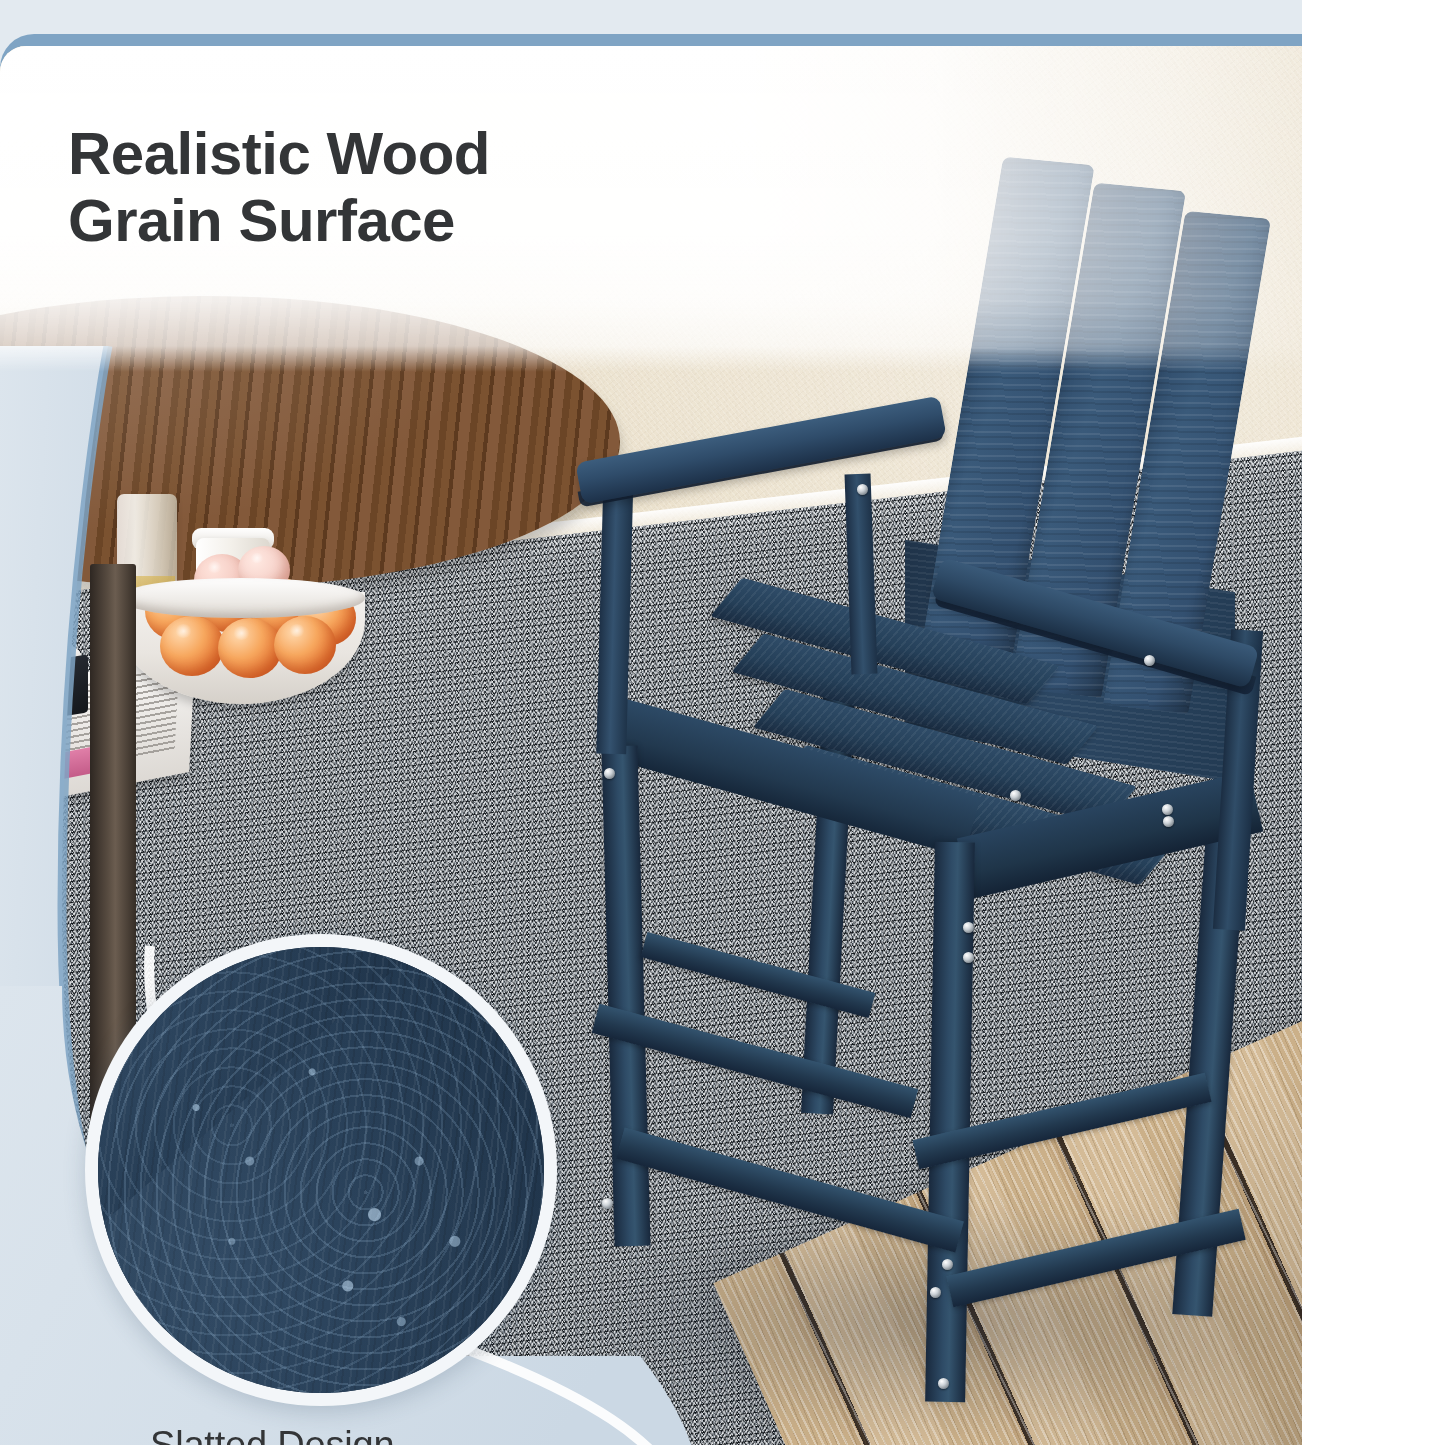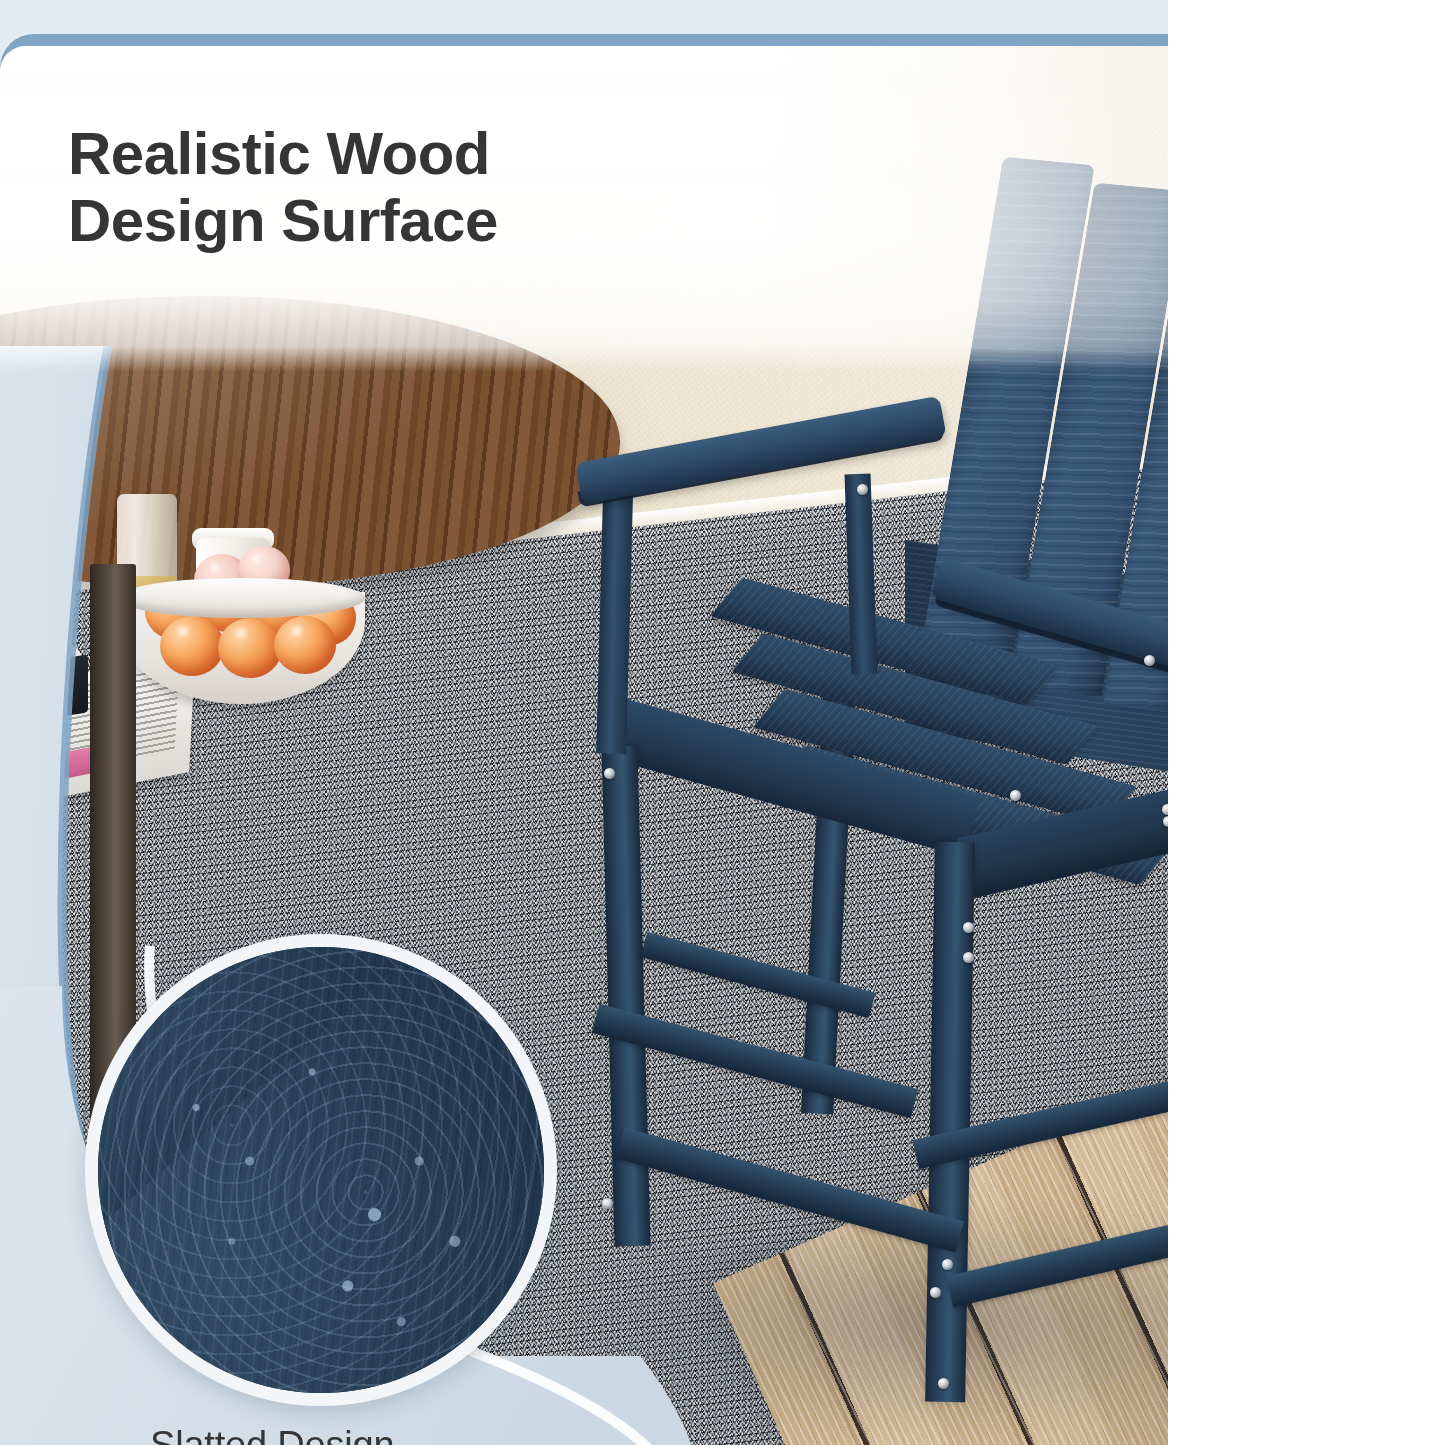--- a/index.html
+++ b/index.html
@@ -8,21 +8,21 @@
     padding: 0;
     background: #ffffff;
   }
   body {
     font-family: "Liberation Sans", sans-serif;
   }
 
   
   #canvas {
     position: relative;
-    width: 1168px;
+    width: 1302px;
     height: 1445px;
     overflow: hidden;
     background: #e3eaf0;
   }
 
   
   .photo-card {
     position: absolute;
     left: 0px;
     top: 34px;
@@ -766,20 +766,20 @@
           <div class="droplets"></div>
         </div>
       </div>
 
       <div class="detail-caption">Slatted Design</div>
 
       <div class="header-overlay"></div>
 
       <div class="headline">
         <div>Realistic Wood</div>
-        <div>Design Surface</div>
+        <div>Grain Surface</div>
       </div>
 
 
     </div>
   </div>
 
 </div>
 
 </body></html>

